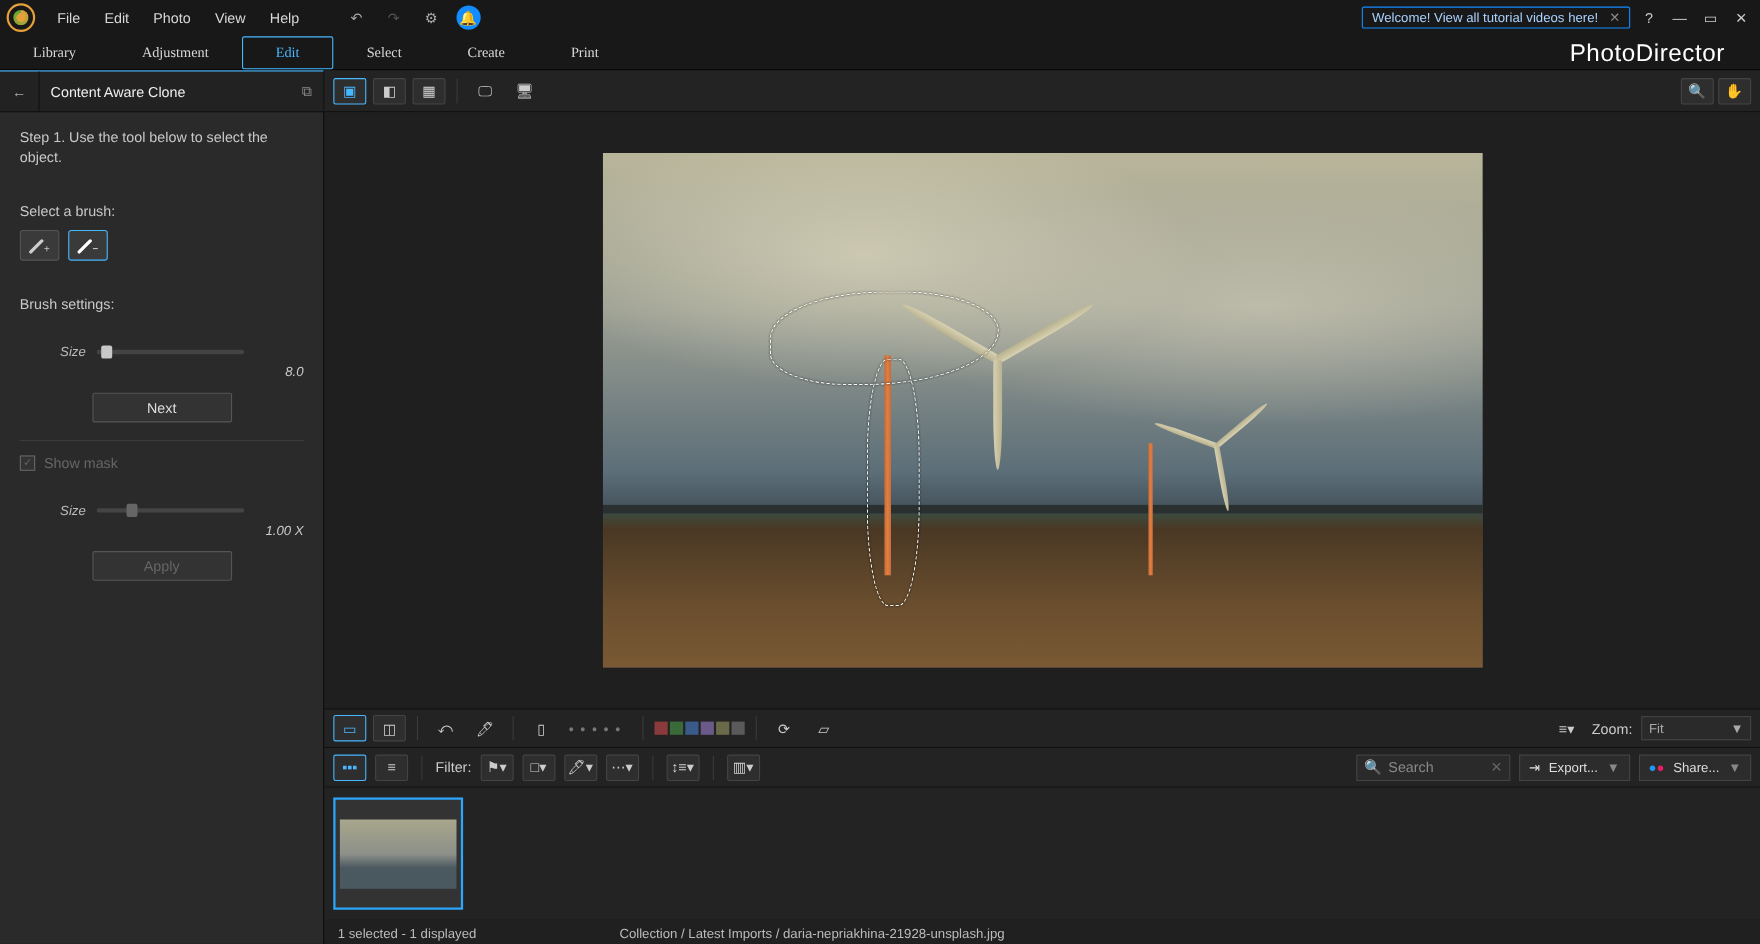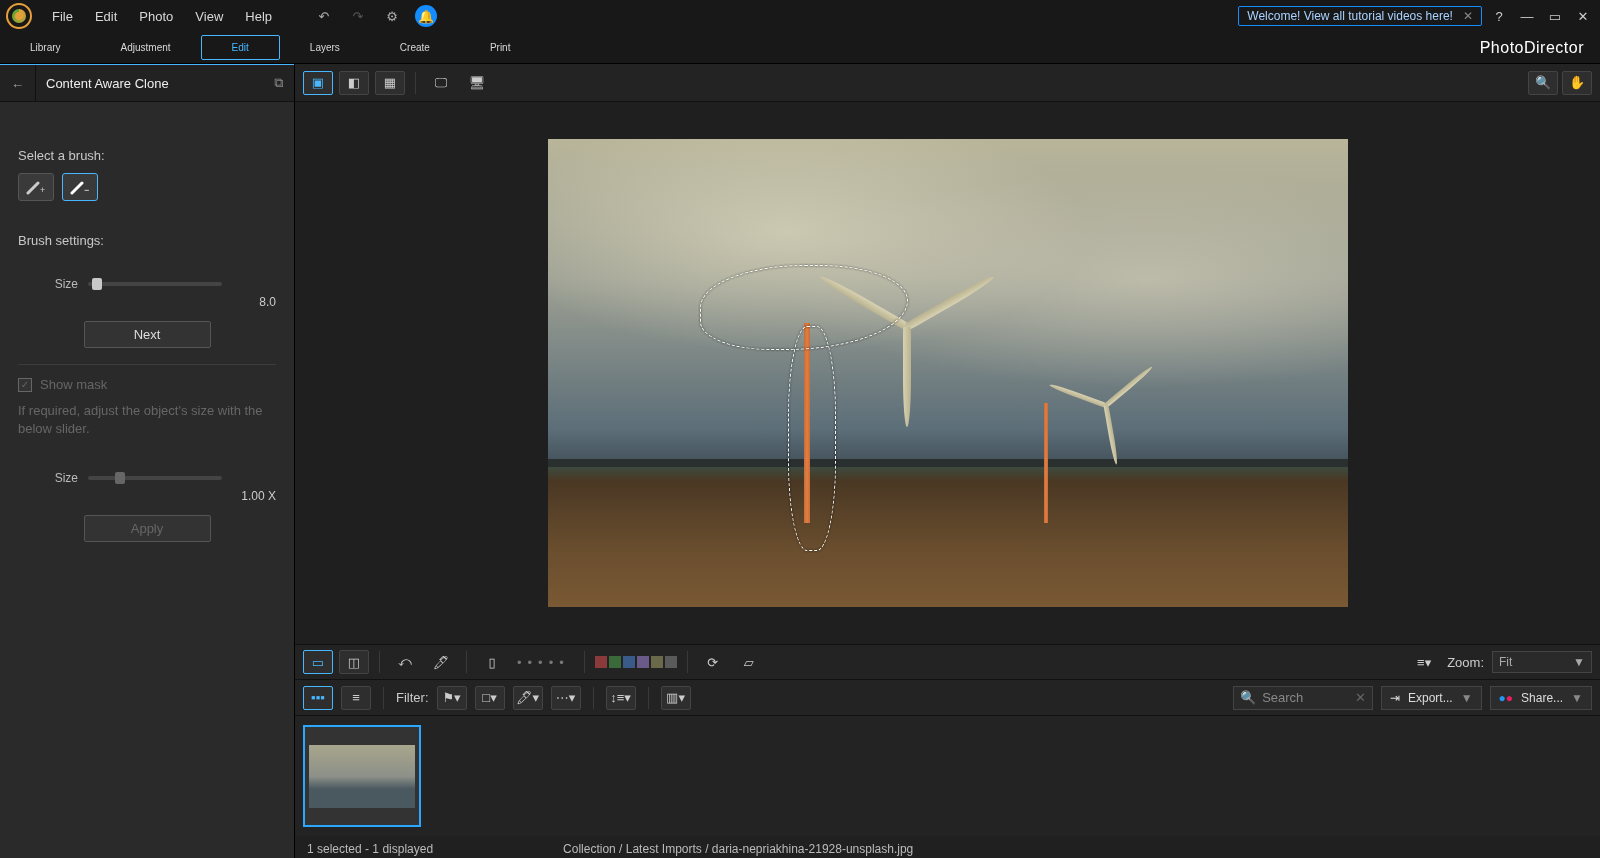--- a/index.html
+++ b/index.html
@@ -12,42 +12,42 @@
 .menubar .menuitem { padding: 4px 8px; color:#d8d8d8; cursor: pointer; }
 .menubar .spacer { flex: 1; }
 .menubar .qa { width:22px;height:22px; display:flex;align-items:center;justify-content:center;margin:0 3px;color:#aaa; cursor:pointer;}
 .menubar .bell{background:#138cff;border-radius:50%;}
 .menubar .welcome { border:1px solid #138cff; color:#a9d2ff; padding:2px 8px; font-size:12px; border-radius:2px; display:flex;align-items:center;gap:10px; }
 .menubar .welcome .x{color:#888;cursor:pointer;}
 .menubar .win-btn{width:22px;text-align:center;color:#ccc;cursor:pointer;}
 
 
 .tabs { display: flex; align-items: center; height: 32px; background: #181818; border-bottom: 1px solid #000; }
-.tabs .tab { padding: 6px 30px; color:#d8d8d8; cursor:pointer; font-size:10px; }
+.tabs .tab { padding: 6px 30px; color:#d8d8d8; cursor:pointer; font-size:13px;font-family:Liberation Serif, serif; }
 .tabs .tab.active { color:#47b7ff; border:1px solid #47b7ff; border-radius:2px; }
-.tabs .brand { margin-left:auto; margin-right:16px; font-size:16px; font-weight:300; letter-spacing:0.5px; color:#fff; }
+.tabs .brand { margin-left:auto; margin-right:32px; font-size:22px; font-weight:300; letter-spacing:0.5px; color:#fff; }
 
 
 .main { display: flex; height: calc(100% - 28px - 32px); }
 .leftpanel { width: 295px; background: #2a2a2a; border-right:1px solid #000; display:flex; flex-direction:column; }
 .rightarea { flex:1; display:flex; flex-direction:column; background:#1f1f1f; }
 
 
 .lp-head { display:flex; align-items:center; height:38px; background:#222; border-top:1px solid #47b7ff;border-bottom:1px solid #111;}
 .lp-head .back{width:36px;text-align:center;color:#aaa;cursor:pointer;border-right:1px solid #111;height:100%;display:flex;align-items:center;justify-content:center;}
 .lp-head .title{flex:1;padding:0 10px;color:#eee;}
 .lp-head .expand{width:30px;text-align:center;color:#888;cursor:pointer;}
 
 .lp-body{flex:1;padding:14px 18px;overflow:auto;font-size:13px;color:#c8c8c8;}
 .lp-body .step{margin-bottom:14px;line-height:1.4;}
 .lp-body .sub{margin-bottom:10px;margin-top:32px;}
 .brush-btns{display:flex;gap:8px;margin-bottom:14px;}
 .brush-btn{width:36px;height:28px;background:#3a3a3a;border:1px solid #555;border-radius:3px;display:flex;align-items:center;justify-content:center;cursor:pointer;color:#ddd;}
 .brush-btn.sel{border-color:#47b7ff;}
-.lp-body .row{display:flex;align-items:center;gap:10px;margin-bottom:12px;}
+.lp-body .row{display:flex;align-items:center;gap:10px;margin-bottom:12px;font-style:italic;}
 .lp-body .row .lbl{width:60px;text-align:right;color:#bbb;font-size:12px;}
 .slider{flex:1;height:4px;background:#444;position:relative;border-radius:2px;cursor:pointer;}
 .slider .thumb{position:absolute;top:-4px;width:10px;height:12px;background:#c8c8c8;border-radius:2px;}
 .lp-body .val{width:44px;text-align:right;color:#ccc;font-size:12px;margin-top:37px;}
 .btn-mid{display:block;width:127px;margin:4px auto 16px;padding:5px 0;background:#333;border:1px solid #555;color:#ddd;text-align:center;border-radius:2px;cursor:pointer;}
 .hr{border:none;border-top:1px solid #3c3c3c;margin:12px 0;}
 .disabled{color:#666 !important;}
 .disabled .slider .thumb{background:#666;}
 .chk{display:flex;align-items:center;gap:8px;margin:10px 0;color:#888;}
 .chk .box{width:14px;height:14px;border:1px solid #666;background:#333;display:flex;align-items:center;justify-content:center;font-size:10px;}
@@ -127,35 +127,36 @@
   <div class="win-btn">?</div>
   <div class="win-btn">—</div>
   <div class="win-btn">▭</div>
   <div class="win-btn">✕</div>
 </div>
 
 <div class="tabs">
   <div class="tab">Library</div>
   <div class="tab">Adjustment</div>
   <div class="tab active">Edit</div>
-  <div class="tab">Layers</div>
+  <div class="tab">Select</div>
   <div class="tab">Create</div>
   <div class="tab">Print</div>
   <div class="brand">PhotoDirector</div>
 </div>
 
 <div class="main">
 
   <div class="leftpanel">
     <div class="lp-head">
       <div class="back">←</div>
       <div class="title">Content Aware Clone</div>
       <div class="expand">⧉</div>
     </div>
     <div class="lp-body">
+      <div class="step">Step 1. Use the tool below to select the object.</div>
       <div class="sub">Select a brush:</div>
       <div class="brush-btns">
         <div class="brush-btn">
           <svg width="20" height="16" viewBox="0 0 20 16">
               <path d="M2 14 L12 4" stroke="#ccc" stroke-width="3" stroke-linecap="round"></path>
               <text x="14" y="14" fill="#ccc" font-size="9">+</text>
             </svg>
         </div>
         <div class="brush-btn sel">
           <svg width="20" height="16" viewBox="0 0 20 16">
@@ -171,21 +172,20 @@
             <div class="thumb" style="left:3%"></div>
           </div>
         <div class="val">8.0</div>
       </div>
       <div class="btn-mid">Next</div>
       <hr class="hr">
       <div class="chk disabled">
         <div class="box">✓</div>
         <span>Show mask</span>
       </div>
-      <div class="step disabled">If required, adjust the object's size with the below slider.</div>
       <div class="row disabled">
         <div class="lbl">Size</div>
         <div class="slider">
             <div class="thumb" style="left:20%"></div>
           </div>
         <div class="val">1.00 X</div>
       </div>
       <div class="btn-mid disabled">Apply</div>
     </div>
   </div>

